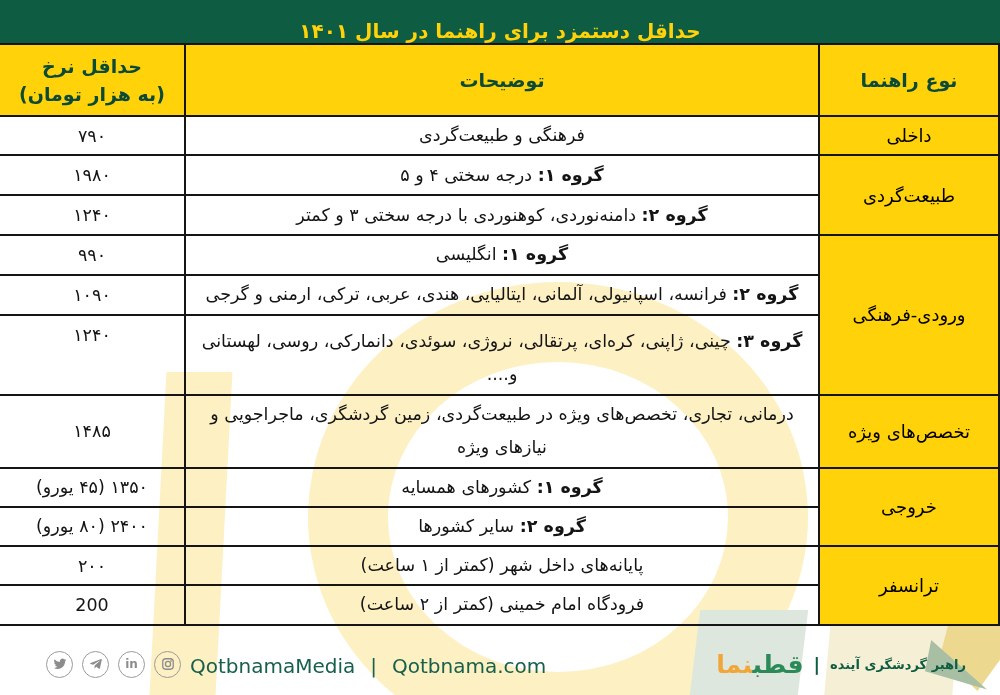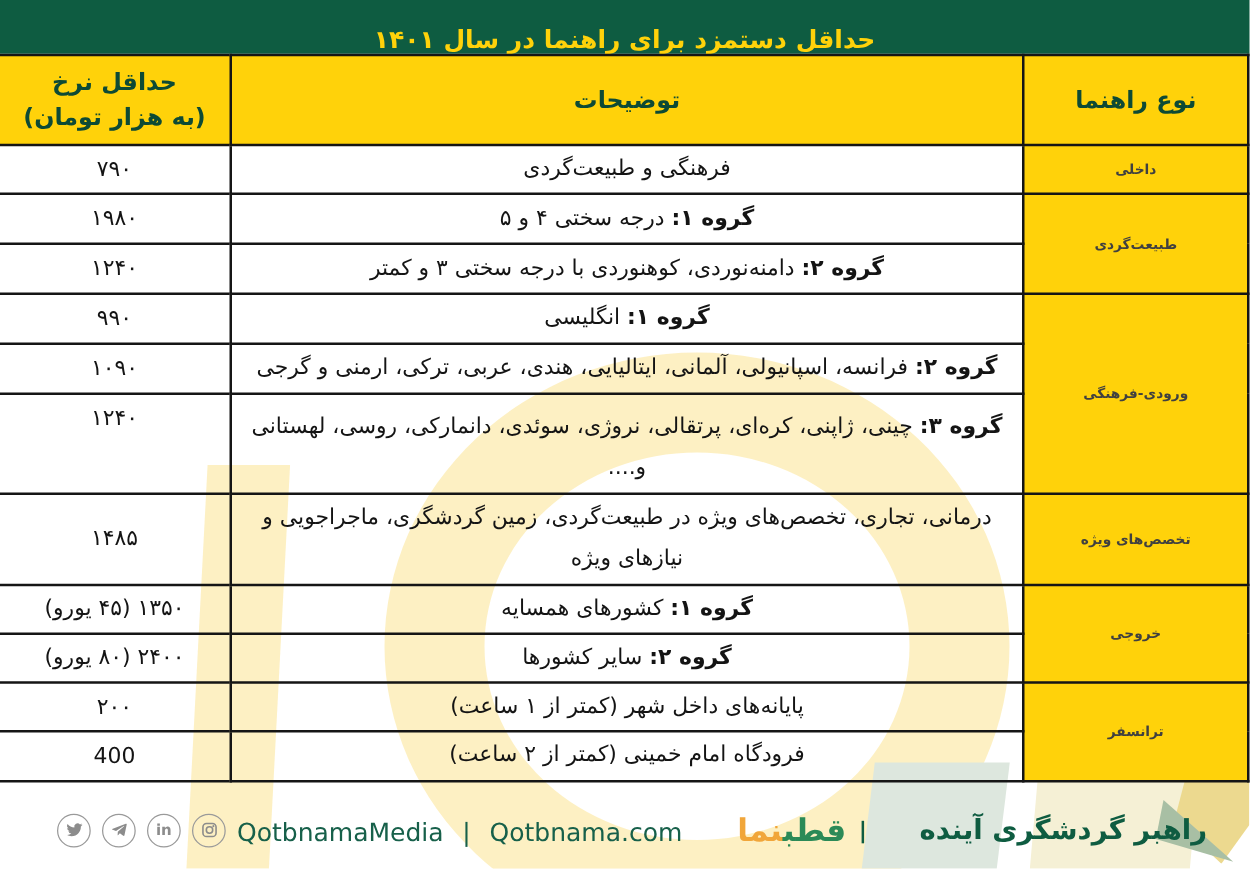--- a/index.html
+++ b/index.html
@@ -43,39 +43,39 @@
   }
   table.wage th, table.wage td {
     border:2px solid #151515; text-align:center; vertical-align:middle;
   }
   col.c-type { width:180px; } col.c-desc { width:634px; } col.c-rate { width:186px; }
   thead tr { height:72px; }
   th {
     background:#ffd20a; color:#0d4a35; font-weight:bold; font-size:19px; line-height:1.5;
   }
   td.cat {
-    background:#ffd20a; color:#404040; font-weight:bold; font-size:11px;
+    background:#ffd20a; color:#000000; font-weight:normal; font-size:18px;
   }
   td.desc { font-size:17.5px; color:#141414; line-height:1.9; padding:2px 14px; background:transparent; }
   td.rate { font-size:17.5px; color:#141414; background:transparent;margin-left:40px; }
   td.desc b { font-weight:bold; }
   .r-sm   { height:37px; }
   .r-md   { height:40px; }
   .r-tall1{ height:80px; }
   .r-tall2{ height:73px; }
   .r-tall1 td.desc, .r-tall1 td.rate { vertical-align:top; padding-top:9px; }
 
   
   .footer {
     position:relative; z-index:1; height:85px;
     display:flex; align-items:center; justify-content:space-between;
     padding:0 34px 8px 46px;
   }
   .brand-block { display:flex; align-items:center; gap:10px; direction:rtl; }
-  .brand-tagline { color:#0e5c41; font-size:22px; font-weight:bold;margin-left:32px; }
+  .brand-tagline { color:#0e5c41; font-size:13px; font-weight:bold; }
   .brand-divider { color:#0e5c41; font-size:18px; font-weight:bold; }
   .brand-logo { font-size:25px; font-weight:bold; letter-spacing:0;margin-left:12px; }
   .logo-green  { color:#2b8a57; }
   .logo-orange { color:#f1a63a; }
 
   .media-block { display:flex; align-items:flex-end; gap:9px; direction:ltr; }
   .soc {
     width:27px; height:27px; border:1.6px solid #9a9a9a; border-radius:50%;
     display:flex; align-items:center; justify-content:center; background:transparent;
   }
@@ -166,21 +166,21 @@
         <td class="rate">۲۴۰۰ (۸۰ یورو)</td>
       </tr>
 
       <tr class="r-sm">
         <td class="cat" rowspan="2">ترانسفر</td>
         <td class="desc"><b></b><span>پایانه‌های داخل شهر (کمتر از ۱ ساعت)</span></td>
         <td class="rate">۲۰۰</td>
       </tr>
       <tr class="r-sm">
         <td class="desc"><b></b><span>فرودگاه امام خمینی (کمتر از ۲ ساعت)</span></td>
-        <td class="rate">400</td>
+        <td class="rate">200</td>
       </tr>
     </tbody>
   </table>
 
   <footer class="footer">
     <div class="brand-block">
       <span class="brand-tagline">راهبر گردشگری آینده</span>
       <span class="brand-divider">|</span>
       <span class="brand-logo"><span class="logo-green">قطب</span><span class="logo-orange">نما</span></span>
     </div>

